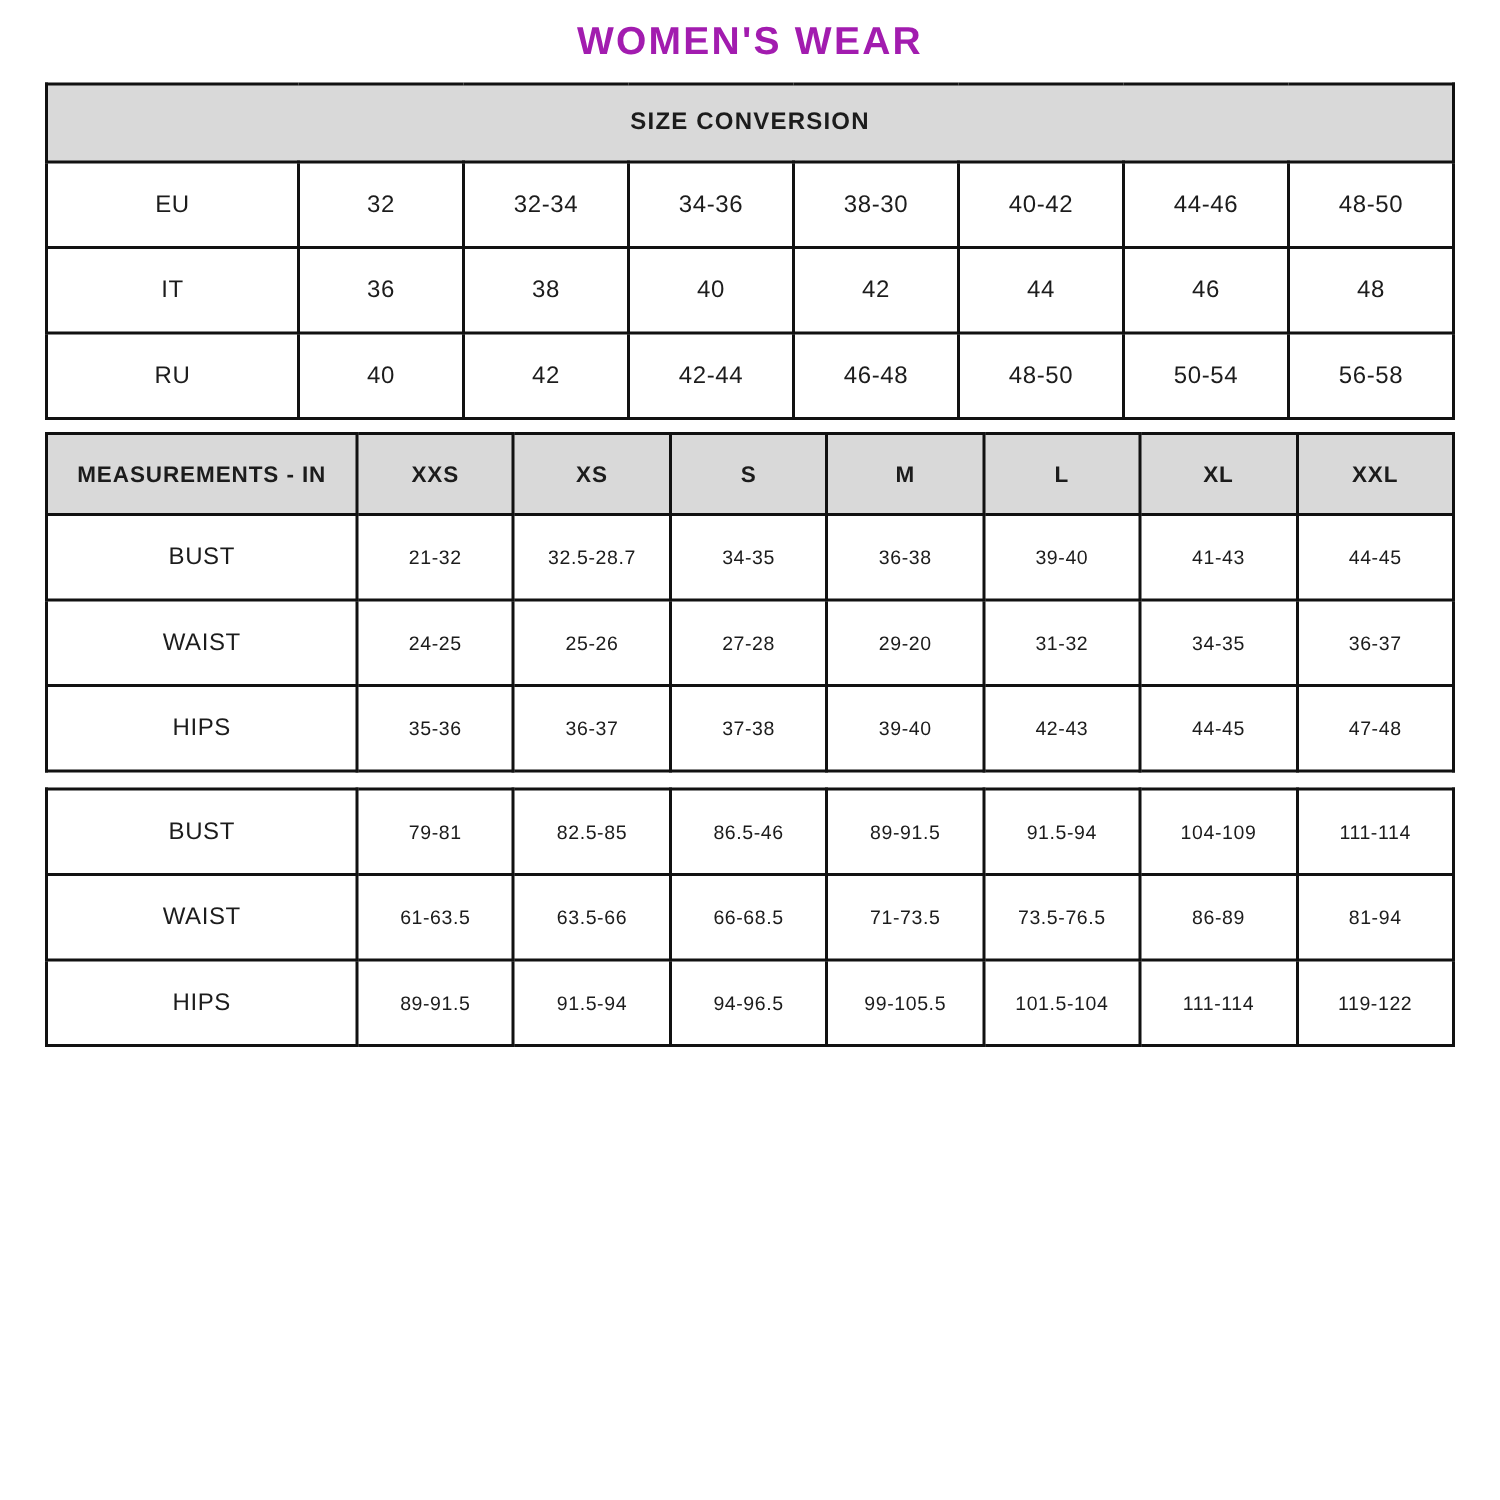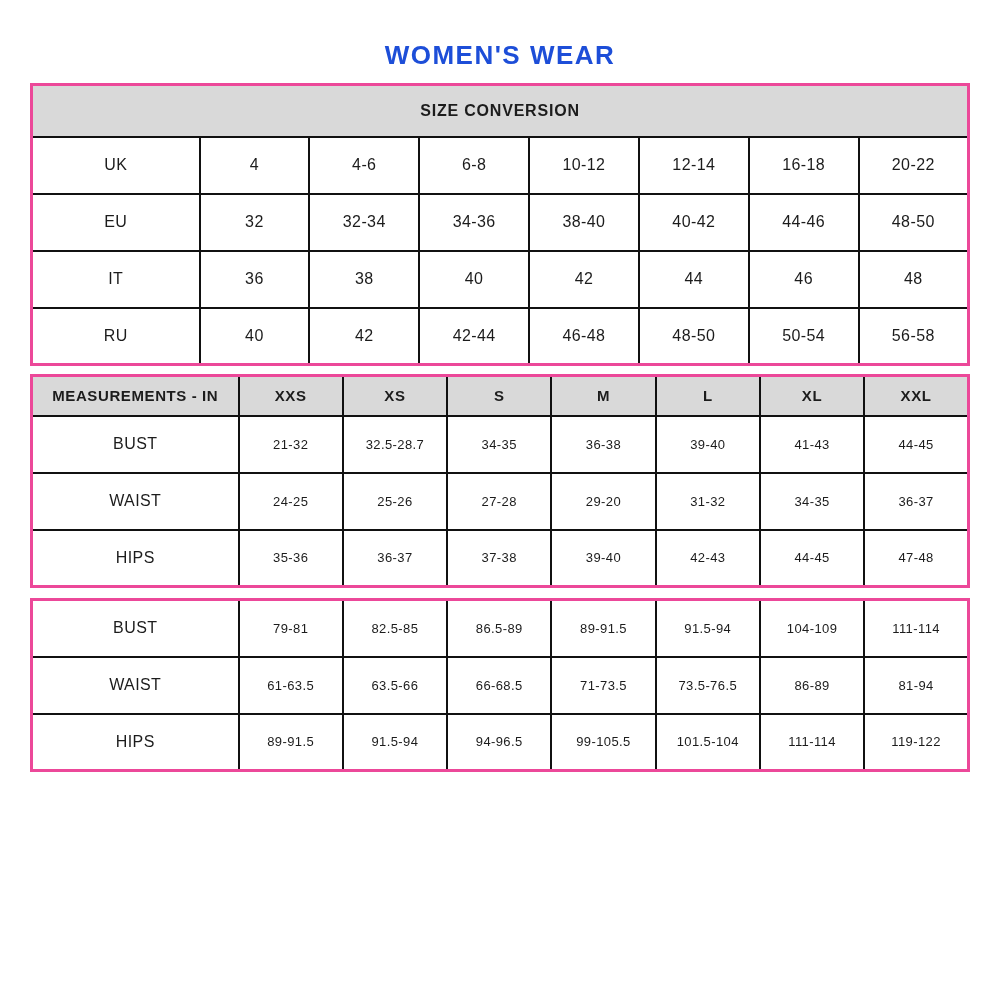--- a/index.html
+++ b/index.html
@@ -13,28 +13,27 @@
     width: 1000px;
     height: 1000px;
     padding: 12px 30px 0 30px;
   }
   .page-title {
     text-align: center;
     font-size: 26px;
     font-weight: 700;
     letter-spacing: 1.5px;
     margin-bottom: 12px;
-    color: #1d4ed8;
-    margin-top: 28px;
+    color: #a21caf;
   }
   table {
     width: 940px;
     border-collapse: collapse;
     table-layout: fixed;
-    border: 3px solid #ec4899;
+    border: 1px solid #ec4899;
   }
   th, td {
     border: 2px solid #111111;
     text-align: center;
     vertical-align: middle;
     height: 57px;
     padding: 2px 4px;
     font-weight: 400;
     letter-spacing: 0.4px;
   }
@@ -49,21 +48,21 @@
   }
   .conv-table .col-header-row th { font-size: 16px; }
   .conv-table td, .conv-table .row-label { font-size: 16px; }
   .conv-table col.first { width: 168px; }
   
   .meas-table { margin-bottom: 10px; }
   .meas-table .col-header-row th {
     background: #d9d9d9;
     font-weight: 700;
     font-size: 15px;
-    height: 40px;
+    height: 54px;
     letter-spacing: 0.6px;
   }
   .meas-table .row-label { font-size: 16px; text-align: center; }
   .meas-table td { font-size: 13px; margin-top: 11px; }
   .meas-table col.first { width: 207px; }
 </style>
 </head>
 <body>
 
 <div class="page">
@@ -79,35 +78,25 @@
         <col>
         <col>
         <col>
         <col>
     </colgroup>
     <tbody>
         <tr class="title-row">
           <th colspan="8">SIZE CONVERSION</th>
         </tr>
         <tr>
-          <th class="row-label">UK</th>
-          <td>4</td>
-          <td>4-6</td>
-          <td>6-8</td>
-          <td>10-12</td>
-          <td>12-14</td>
-          <td>16-18</td>
-          <td>20-22</td>
-        </tr>
-        <tr>
           <th class="row-label">EU</th>
           <td>32</td>
           <td>32-34</td>
           <td>34-36</td>
-          <td>38-40</td>
+          <td>38-30</td>
           <td>40-42</td>
           <td>44-46</td>
           <td>48-50</td>
         </tr>
         <tr>
           <th class="row-label">IT</th>
           <td>36</td>
           <td>38</td>
           <td>40</td>
           <td>42</td>
@@ -192,21 +181,21 @@
         <col>
         <col>
         <col>
         <col>
     </colgroup>
     <tbody>
         <tr>
           <th class="row-label">BUST</th>
           <td>79-81</td>
           <td>82.5-85</td>
-          <td>86.5-89</td>
+          <td>86.5-46</td>
           <td>89-91.5</td>
           <td>91.5-94</td>
           <td>104-109</td>
           <td>111-114</td>
         </tr>
         <tr>
           <th class="row-label">WAIST</th>
           <td>61-63.5</td>
           <td>63.5-66</td>
           <td>66-68.5</td>

